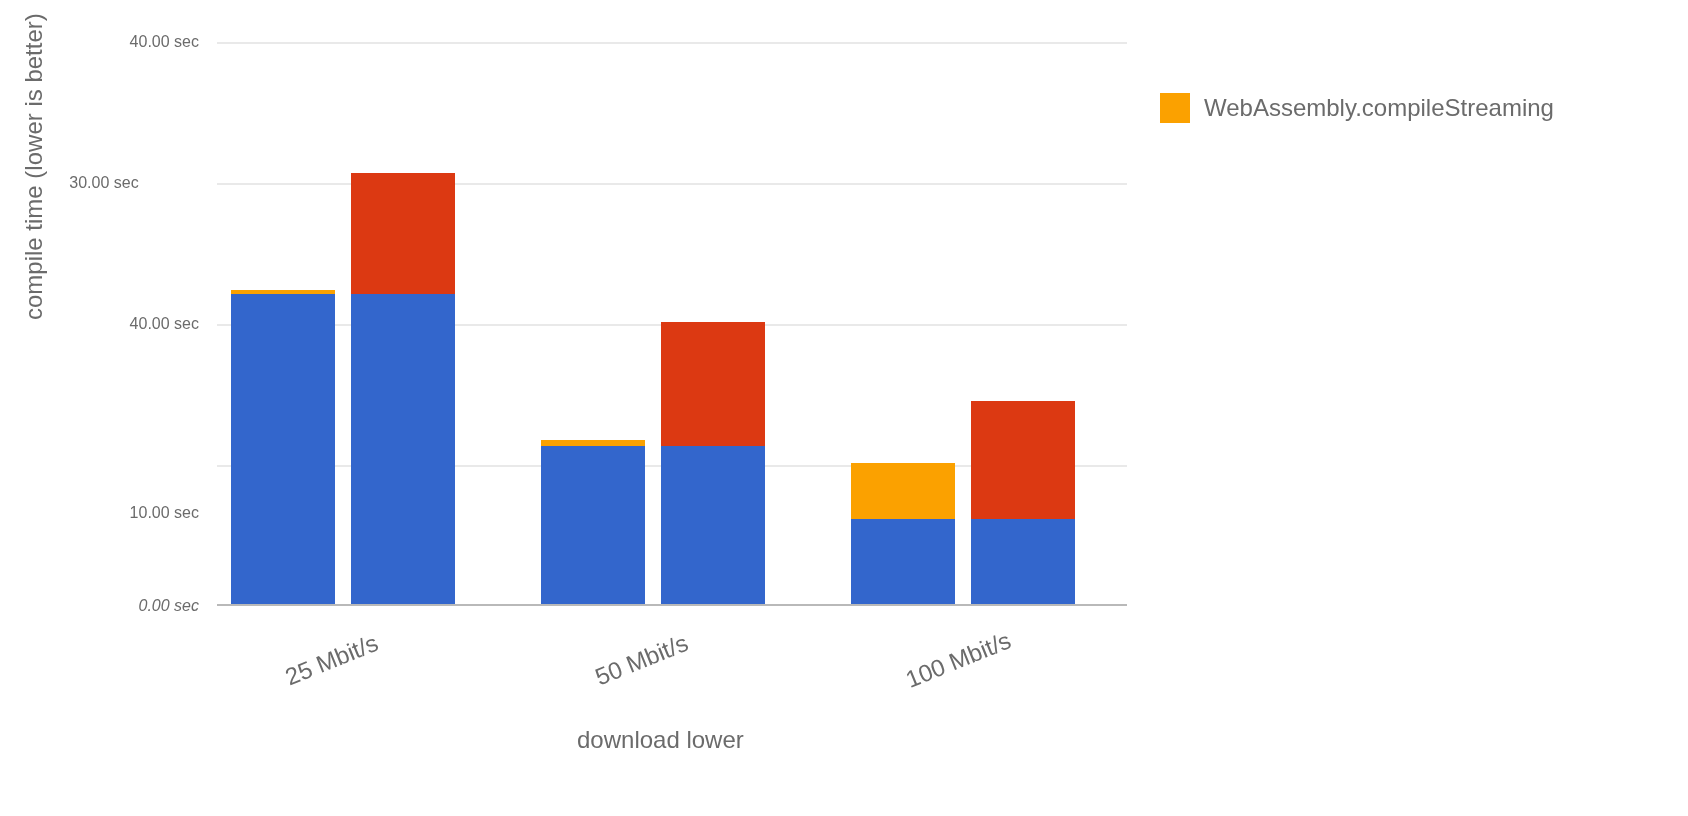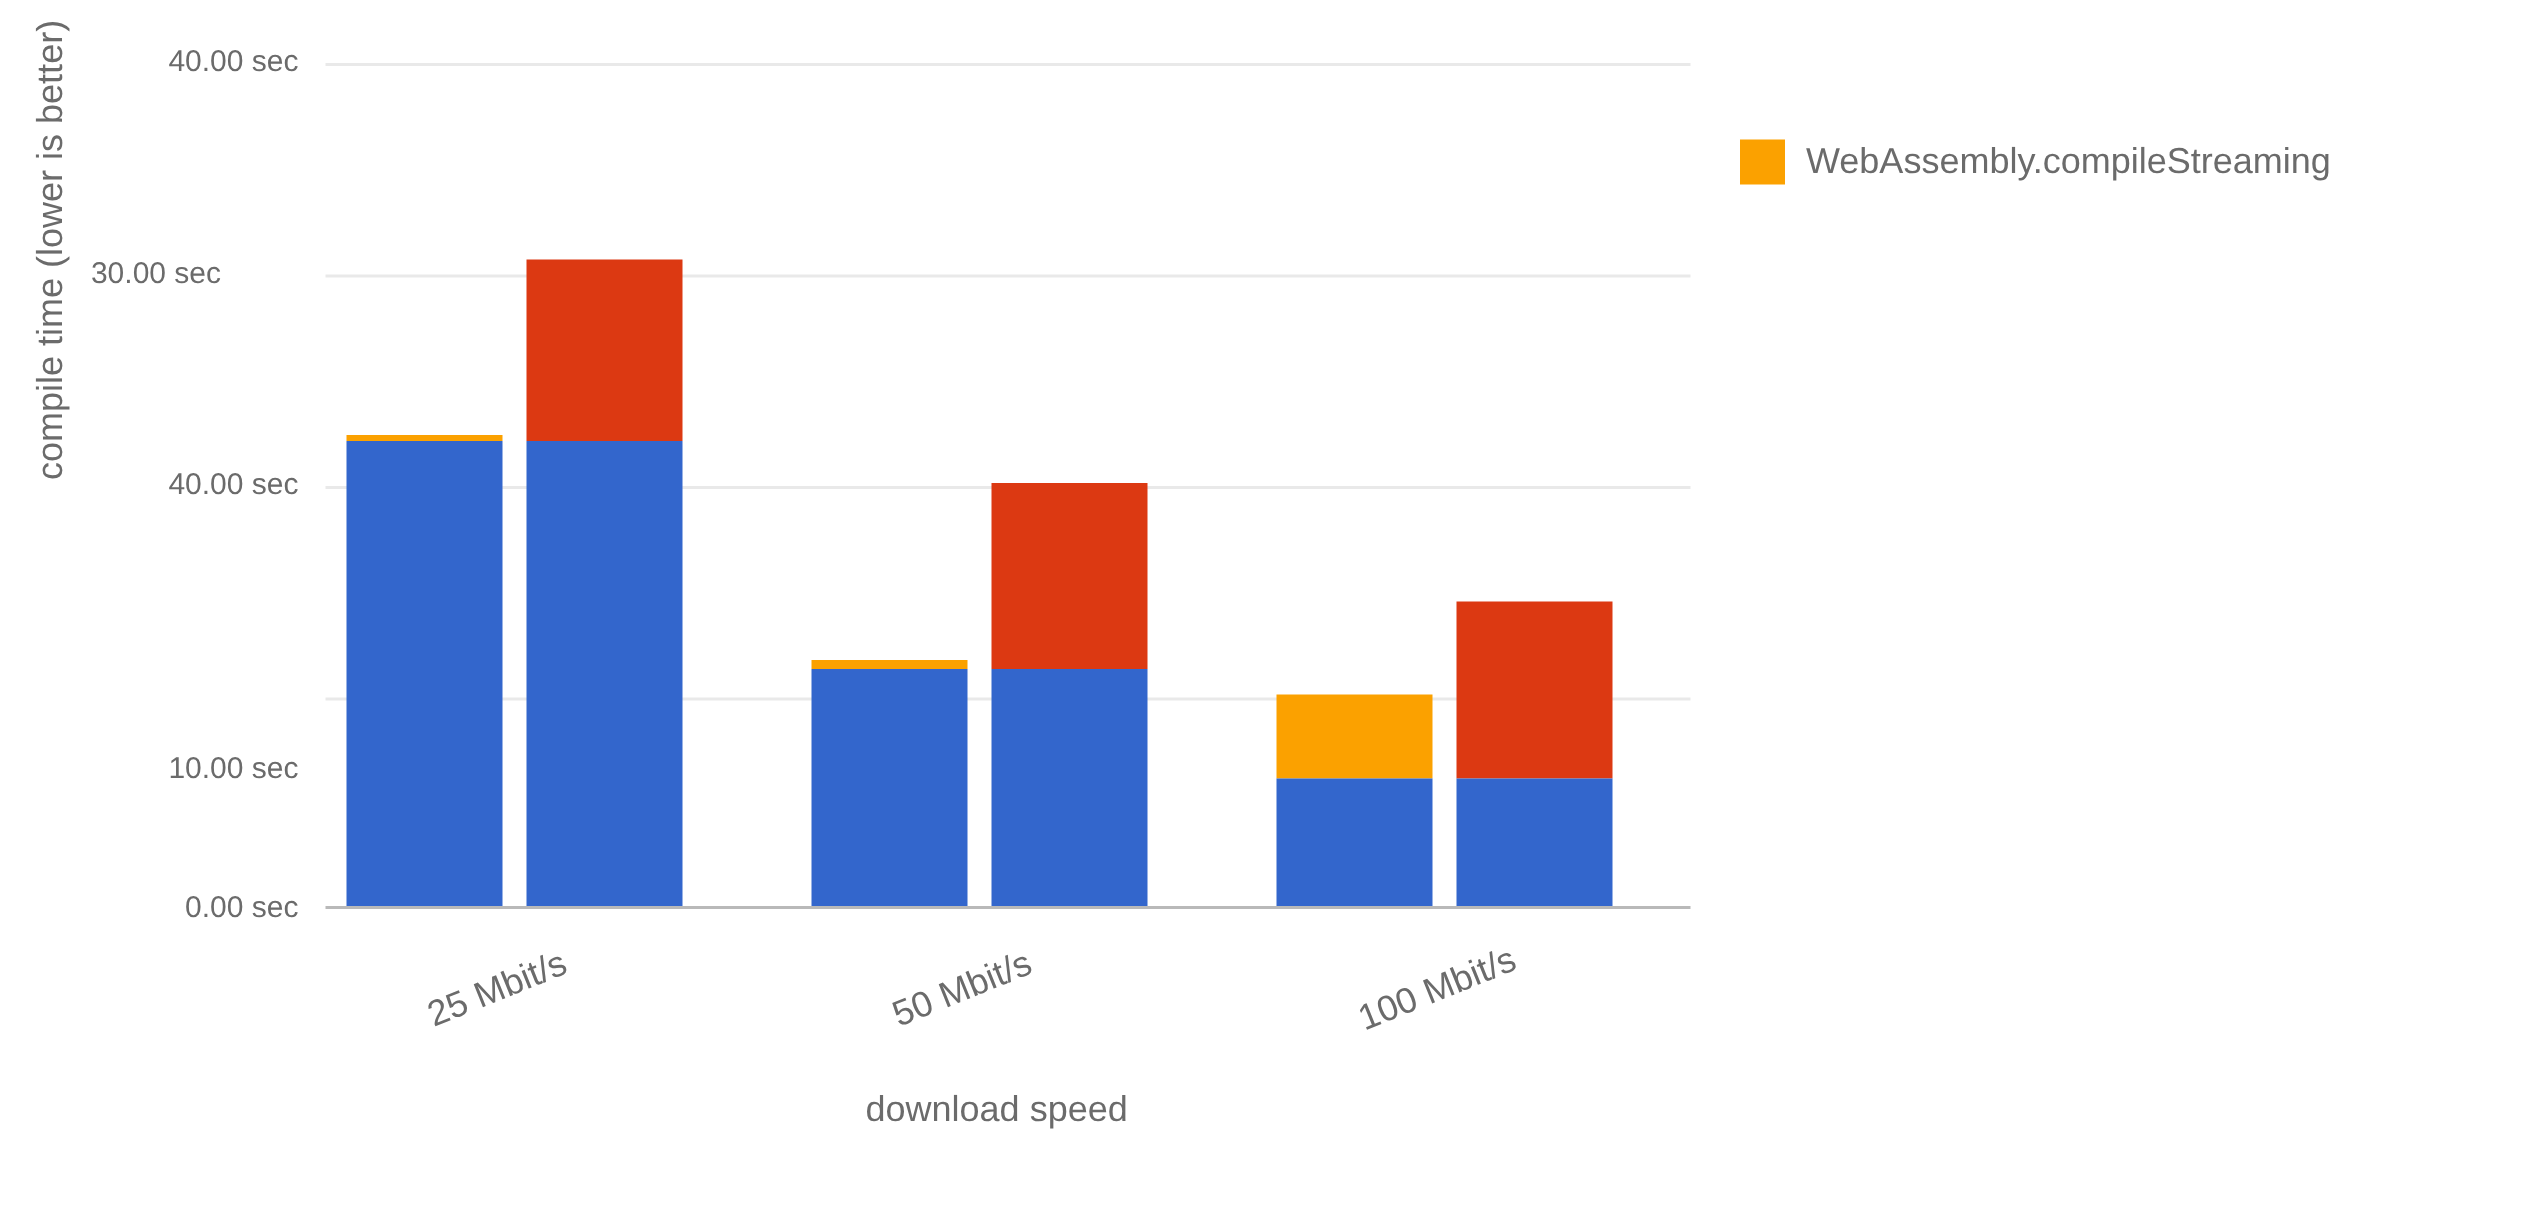--- a/index.html
+++ b/index.html
@@ -40,21 +40,21 @@
     left: 0;
     width: 910px;
     height: 0;
     border-top: 2px solid #e9e9e9;
   }
   .ytick {
     position: absolute;
     right: calc(100% - 217px + 18px);
     width: 190px;
     text-align: right;
-    font-size: 20px;
+    font-size: 16px;
     color: #6b6b6b;
     transform: translateY(-50%);
   }
   .bars {
     position: absolute;
     left: 0;
     bottom: 0;
     width: 910px;
     height: 564px;
   }
@@ -98,21 +98,21 @@
   }
 </style>
 </head>
 <body>
 
 <div class="chart-wrap">
 
   <div class="yaxis-title">compile time (lower is better)</div>
 
   <div id="yticks-holder">
-      <div class="ytick" style="top: 606px;">0.00 sec</div>
+      <div class="ytick" style="top: 606px; font-style: italic;">0.00 sec</div>
       <div class="ytick" style="top: 465px; margin-top: 48px;">10.00 sec</div>
       <div class="ytick" style="top: 324px;">40.00 sec</div>
       <div class="ytick" style="top: 183px; text-align: center;">30.00 sec</div>
       <div class="ytick" style="top: 42px;">40.00 sec</div>
     </div>
 
   <div class="plot-area">
     <div id="gridlines-holder">
         <div class="gridline" style="top: 423px;"></div>
         <div class="gridline" style="top: 282px;"></div>
@@ -146,21 +146,21 @@
         </div>
       </div>
   </div>
 
   <div id="xticks-holder">
       <div class="xtick" style="left: 283px; top: 646px;">25 Mbit/s</div>
       <div class="xtick" style="left: 593px; top: 646px;">50 Mbit/s</div>
       <div class="xtick" style="left: 903px; top: 646px;">100 Mbit/s</div>
     </div>
 
-  <div class="xaxis-title" id="xaxis-title" style="left: 577px; top: 726px;">download speed</div>
+  <div class="xaxis-title" id="xaxis-title" style="left: 577px; top: 726px;">download lower</div>
 
   <div class="legend" id="legend">
       <div class="legend-row">
         <div class="legend-swatch" style="background: rgb(251, 161, 0);"></div>
         <div>WebAssembly.compileStreaming</div>
       </div>
     </div>
 
 </div>
 

